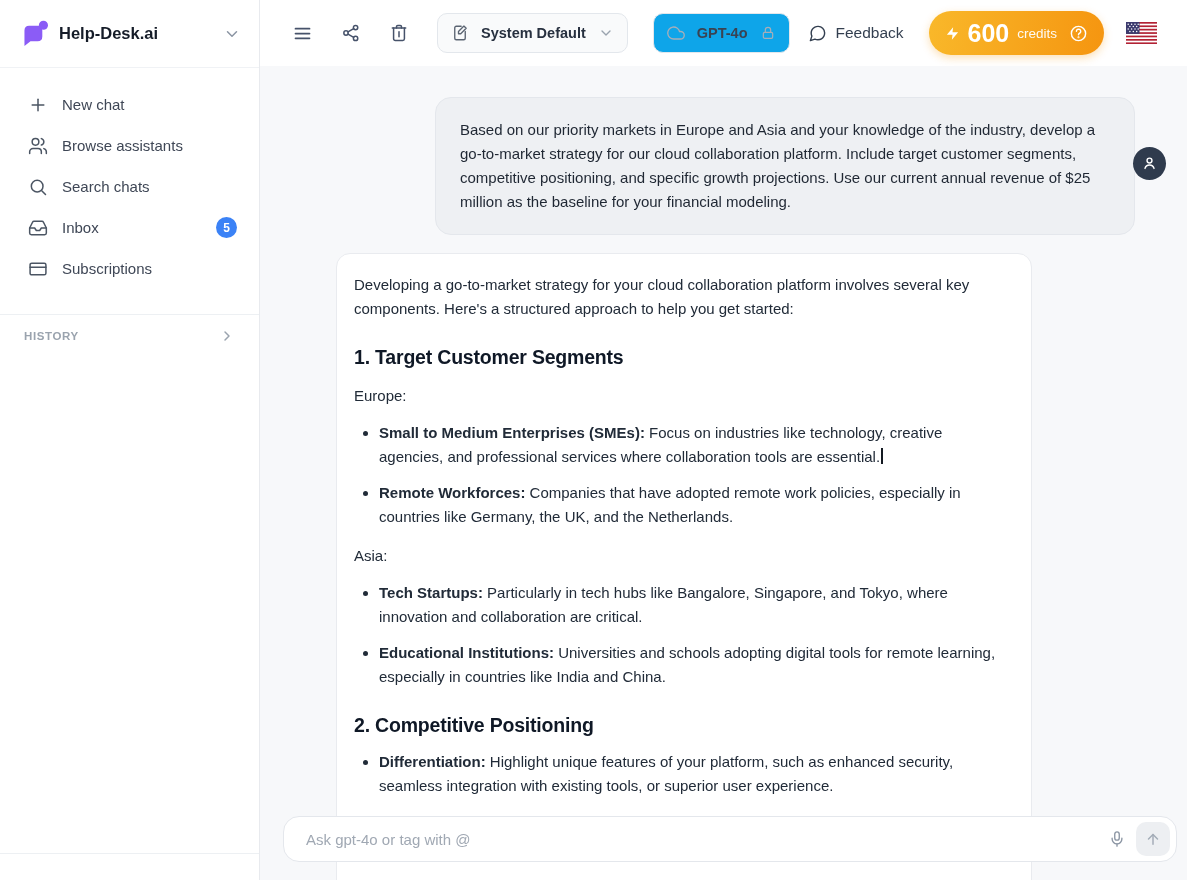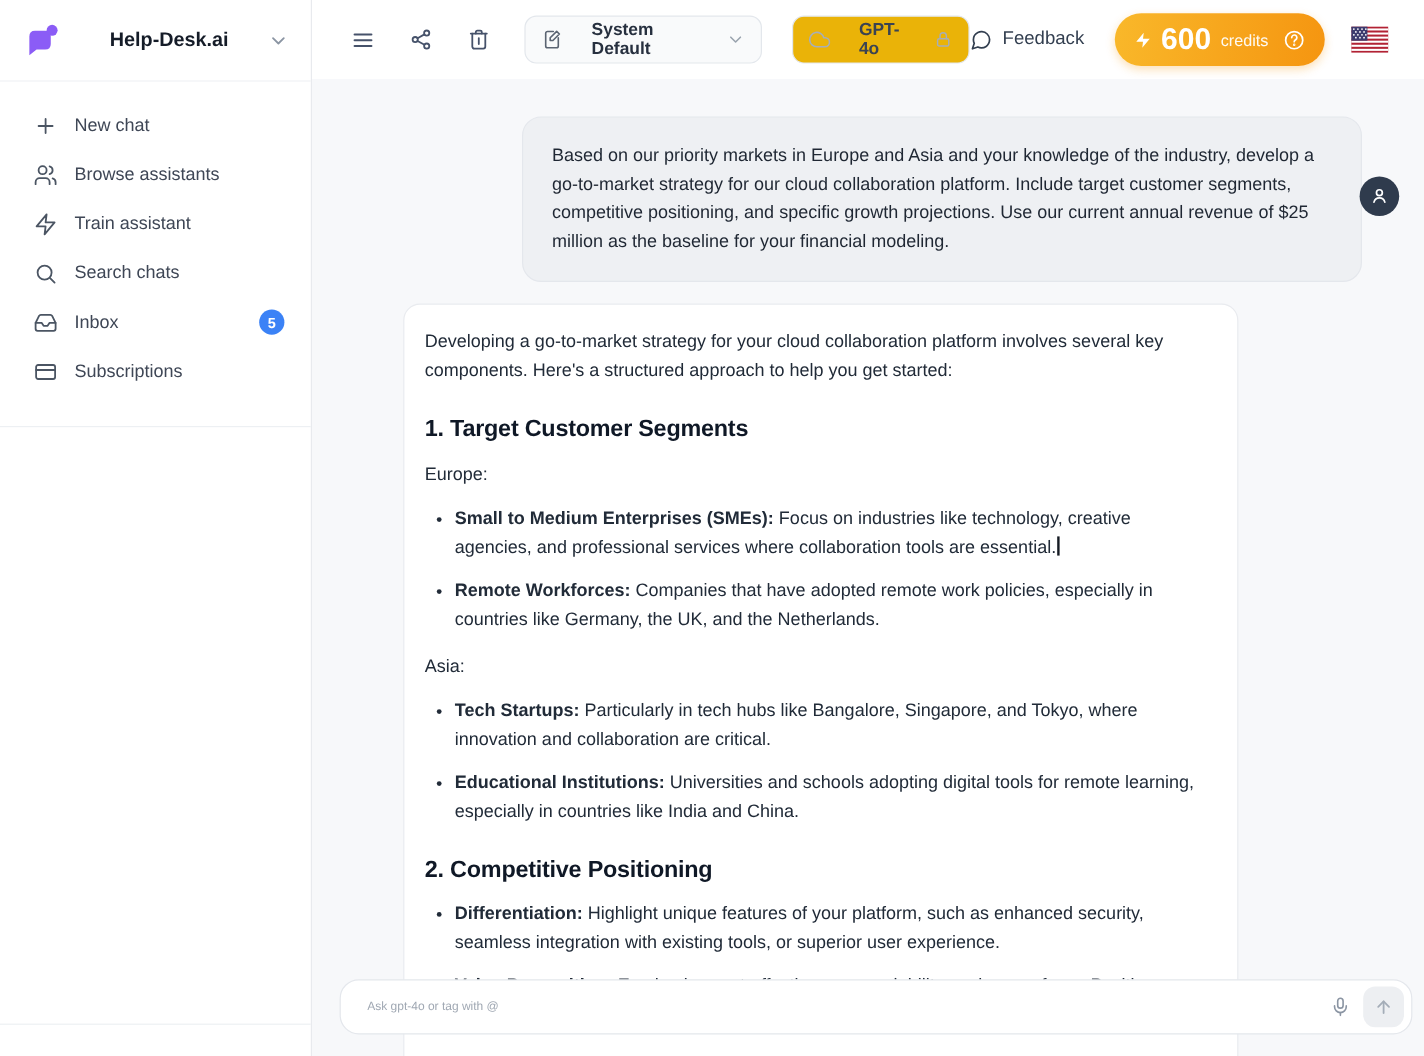--- a/index.html
+++ b/index.html
@@ -8,40 +8,40 @@
     position:relative; overflow:hidden;
     background:#f7f8fa;
     font-family:"Liberation Sans", sans-serif;
     color:#212b38;
   }
   svg { display:block; }
 
   
   .sidebar { position:absolute; left:0; top:0; bottom:0; width:260px; background:#fff; border-right:1px solid #e8eaee; }
   .brand { height:68px; display:flex; align-items:center; padding:0 18px 0 20px; border-bottom:1px solid #f0f2f5; cursor:pointer; }
-  .brand-name { font-size:16.5px; font-weight:700; color:#151c28; margin-left:10px; flex:1;text-align:center; }
+  .brand-name { font-size:16.5px; font-weight:700; color:#151c28; margin-left:10px; flex:1; }
   .nav { padding-top:16px; }
   .nav-item { height:41px; display:flex; align-items:center; padding:0 22px 0 28px; font-size:15px; color:#3f4756; cursor:pointer; }
   .nav-item .nicon { margin-right:14px; color:#4b5563; }
   .badge { margin-left:auto; min-width:21px; height:21px; border-radius:11px; background:#3b82f6; color:#fff; font-size:12px; font-weight:700; display:flex; align-items:center; justify-content:center; }
   .history-divider { margin-top:25px; border-top:1px solid #edf0f3; }
   .history-row { height:42px; display:flex; align-items:center; padding:0 24px; cursor:pointer; }
   .history-label { color:#9aa3ae; font-size:11.5px; font-weight:700; letter-spacing:.6px; }
   .history-row .chev { margin-left:auto; color:#9aa3ae; }
   .sidebar-bottom-divider { position:absolute; left:0; right:0; bottom:26px; border-top:1px solid #edf0f3; }
 
   
   .main { position:absolute; left:260px; top:0; width:927px; height:880px; }
   .topbar { height:66px; background:#fff; display:flex; align-items:center; padding:0 30px 0 32px; }
   .tb-icon { color:#46526a; margin-right:28px; cursor:pointer; background:none; border:none; }
-  .pill { display:flex; align-items:center; gap:24px; height:40px; border:1px solid #e3e7ec; background:#f9fafb; border-radius:10px; padding:0 13px; cursor:pointer; }
+  .pill { display:flex; align-items:center; gap:12px; height:40px; border:1px solid #e3e7ec; background:#f9fafb; border-radius:10px; padding:0 13px; cursor:pointer; }
   .pill-label { font-size:14.5px; font-weight:600; color:#27303f; }
   .pill .picon { color:#5b6472; }
   .pill .chev { color:#9aa3ae; }
-  .pill-model { margin-left:25px; background:#eab308; cursor:default; }
+  .pill-model { margin-left:25px; background:#0ea5e9; cursor:default; }
   .pill-model .picon, .pill-model .lock { color:#a7aeb9; }
   .pill-model .pill-label { color:#3a4352; }
   .spacer { flex:1; }
   .feedback { display:flex; align-items:center; gap:8px; color:#333f50; font-size:15.5px; font-weight:500; cursor:pointer; background:none; border:none; font-family:inherit; }
   .credits-btn { margin-left:25px; height:44px; border-radius:22px; border:none; cursor:pointer;
     background:linear-gradient(100deg,#f9b82a,#f59510); color:#fff;
     display:flex; align-items:center; gap:8px; padding:0 16px;
     box-shadow:0 3px 8px rgba(245,153,16,.30); font-family:inherit; }
   .credits-amount { font-size:25px; font-weight:700; }
   .credits-unit { font-size:13.5px; opacity:.95; }
@@ -62,21 +62,21 @@
   .group-label { font-weight:400; margin:15px 0 13px; }
   .response-card ul { margin:0 0 4px; padding-left:25px; list-style:disc; }
   .response-card li { margin-bottom:12px; }
   .term { font-weight:700; }
   .caret { display:inline-block; width:1.5px; height:16px; background:#141a22; vertical-align:-2px; margin-left:1px; }
 
   
   .composer { position:absolute; left:23px; top:750px; width:894px; height:46px;
     background:#fff; border:1px solid #e4e7ec; border-radius:16px;
     display:flex; align-items:center; padding:0 6px 0 22px; z-index:5; }
-  .composer input { flex:1; border:none; outline:none; background:transparent; font-size:10px; color:#b91c1c; font-family:inherit; }
+  .composer input { flex:1; border:none; outline:none; background:transparent; font-size:15px; color:#b91c1c; font-family:inherit; }
   .composer input::placeholder { color:#a0a8b3; }
   .mic-btn { color:#8b95a3; margin-right:10px; background:none; border:none; cursor:pointer; }
   .send-btn { width:34px; height:34px; border-radius:10px; background:#edeff2; border:none; cursor:pointer;
     display:flex; align-items:center; justify-content:center; color:#a4adb8; }
 </style>
 </head>
 <body>
 
 <aside class="sidebar">
   <div class="brand">
@@ -110,28 +110,20 @@
             <path d="M16 21v-2a4 4 0 0 0-4-4H6a4 4 0 0 0-4 4v2"></path>
             <circle cx="9" cy="7" r="4"></circle>
             <path d="M22 21v-2a4 4 0 0 0-3-3.87"></path>
             <path d="M16 3.13a4 4 0 0 1 0 7.75"></path>
           </svg>
         </span>
       <span>Browse assistants</span>
     </div>
     <div class="nav-item">
       <span class="nicon">
-          <svg width="20" height="20" viewBox="0 0 24 24" fill="none" stroke="currentColor" stroke-width="1.8" stroke-linejoin="round">
-            <polygon points="13 2 3 14 12 14 11 22 21 10 12 10 13 2"></polygon>
-          </svg>
-        </span>
-      <span>Train assistant</span>
-    </div>
-    <div class="nav-item">
-      <span class="nicon">
           <svg width="20" height="20" viewBox="0 0 24 24" fill="none" stroke="currentColor" stroke-width="1.8" stroke-linecap="round">
             <circle cx="11" cy="11" r="7"></circle>
             <line x1="16.5" y1="16.5" x2="21" y2="21"></line>
           </svg>
         </span>
       <span>Search chats</span>
     </div>
     <div class="nav-item">
       <span class="nicon">
           <svg width="20" height="20" viewBox="0 0 24 24" fill="none" stroke="currentColor" stroke-width="1.8" stroke-linecap="round" stroke-linejoin="round">
@@ -147,20 +139,28 @@
           <svg width="20" height="20" viewBox="0 0 24 24" fill="none" stroke="currentColor" stroke-width="1.8" stroke-linecap="round">
             <rect x="2.5" y="5" width="19" height="14" rx="2"></rect>
             <line x1="2.5" y1="10" x2="21.5" y2="10"></line>
           </svg>
         </span>
       <span>Subscriptions</span>
     </div>
   </nav>
 
   <div class="history-divider"></div>
+  <div class="history-row">
+    <span class="history-label">HISTORY</span>
+    <span class="chev">
+      <svg width="16" height="16" viewBox="0 0 24 24" fill="none" stroke="currentColor" stroke-width="2.2" stroke-linecap="round" stroke-linejoin="round">
+          <polyline points="9 6 15 12 9 18"></polyline>
+        </svg>
+    </span>
+  </div>
   <div class="sidebar-bottom-divider"></div>
 </aside>
 
 <div class="main">
 
   <header class="topbar">
     <button class="tb-icon">
       <svg width="21" height="21" viewBox="0 0 24 24" fill="none" stroke="currentColor" stroke-width="2" stroke-linecap="round">
           <line x1="4" y1="6.5" x2="20" y2="6.5"></line>
           <line x1="4" y1="12" x2="20" y2="12"></line>

